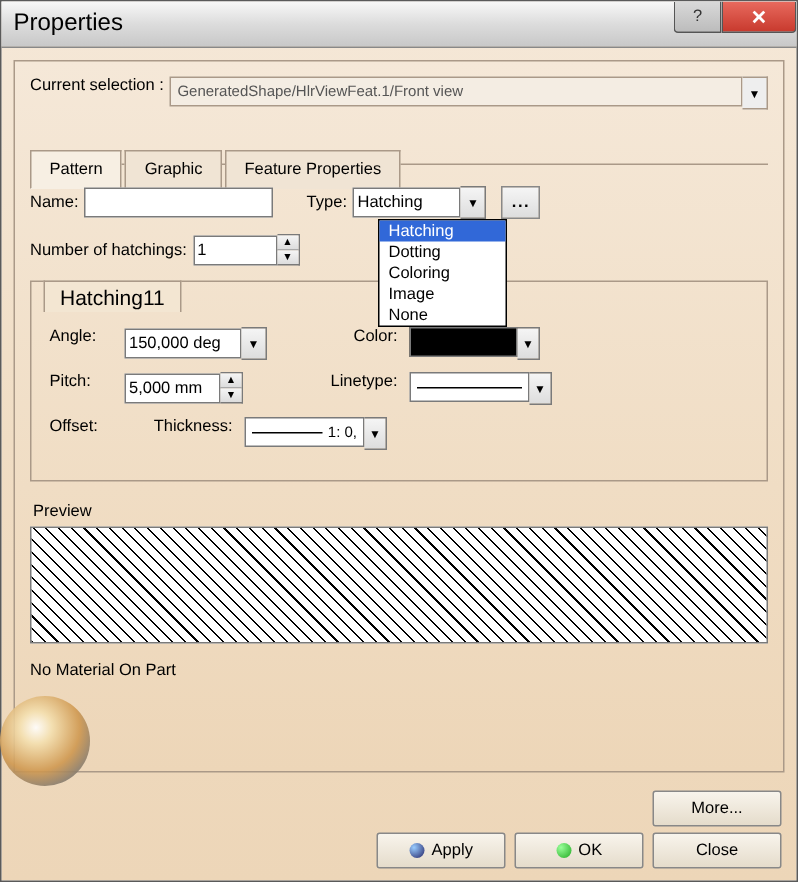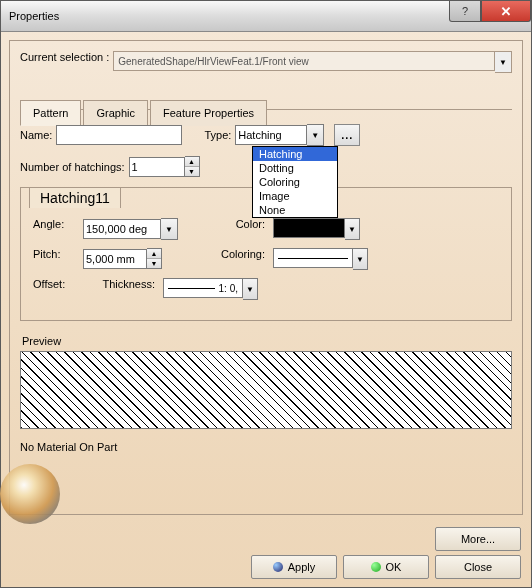--- a/index.html
+++ b/index.html
@@ -1,18 +1,18 @@
 <!DOCTYPE html>
 <html><head>
 <meta charset="utf-8">
 <style>
 html,body{margin:0;padding:0;font-family:"Segoe UI",Tahoma,sans-serif;font-size:11px;color:#000;background:#fff}
 .window{width:532px;height:588px;border:1px solid #5a5a5a;box-sizing:border-box;display:flex;flex-direction:column;background:linear-gradient(180deg,#f5e8d8 0%,#f0ddc4 50%,#edd6b8 100%)}
 .titlebar{height:30px;background:linear-gradient(180deg,#f8f8f8 0%,#dcdcdc 50%,#c8c8c8 100%);display:flex;align-items:center;border-bottom:1px solid #888;position:relative}
-.title{padding-left:8px;font-size:11px}
+.title{padding-left:8px;font-size:16px}
 .winbtns{position:absolute;right:0;top:0;display:flex}
 .winbtn{width:30px;height:20px;border:1px solid #555;border-top:none;display:flex;align-items:center;justify-content:center;font-size:11px;color:#fff}
 .help{background:linear-gradient(180deg,#d9d9d9,#bcbcbc);color:#333;border-radius:0 0 0 3px}
 .close{background:linear-gradient(180deg,#e86a5e,#c83a2e);width:48px;border-radius:0 0 3px 0;font-weight:bold;font-size:13px}
 .outer{margin:8px;border:1px solid #a98;flex:1;display:flex;flex-direction:column;padding:6px 10px 10px 10px;background:linear-gradient(180deg,#f5e8d8 0%,#f0ddc4 60%,#edd6b8 100%);position:relative}
 .selrow{display:flex;align-items:flex-start;margin:4px 0 10px 0}
 .selrow label{margin-right:4px}
 .selrow input{flex:1;height:18px;border:1px solid #a98;background:#f4ede3;color:#555;padding:0 4px;font-family:inherit;font-size:10px}
 .dd{width:16px;height:20px;border:1px solid #a98;border-left:none;background:#eee;display:flex;align-items:center;justify-content:center;font-size:8px}
 .tabs{display:flex;border-bottom:1px solid #a98;margin-bottom:14px}
@@ -133,21 +133,21 @@
         <span class="col1">Pitch:</span>
         <div class="col2">
             <div class="spinner">
           <input class="textin" value="5,000 mm" style="">
           <div class="spins">
                 <div>▲</div>
                 <div>▼</div>
               </div>
         </div>
           </div>
-        <span class="col3">Coloring:</span>
+        <span class="col3">Linetype:</span>
         <div class="withdrop">
           <div class="linesel">
               <div class="line"></div>
             </div>
           <div class="drop">▼</div>
         </div>
       </div>
 
       <div class="gridrow">
         <span class="col1">Offset:</span>

